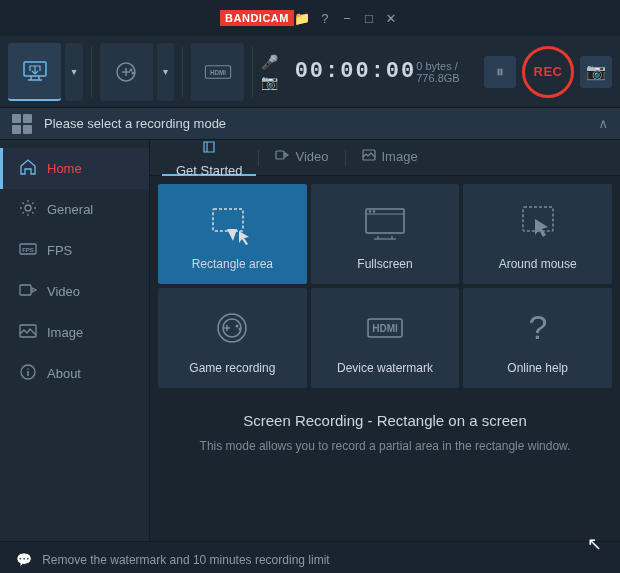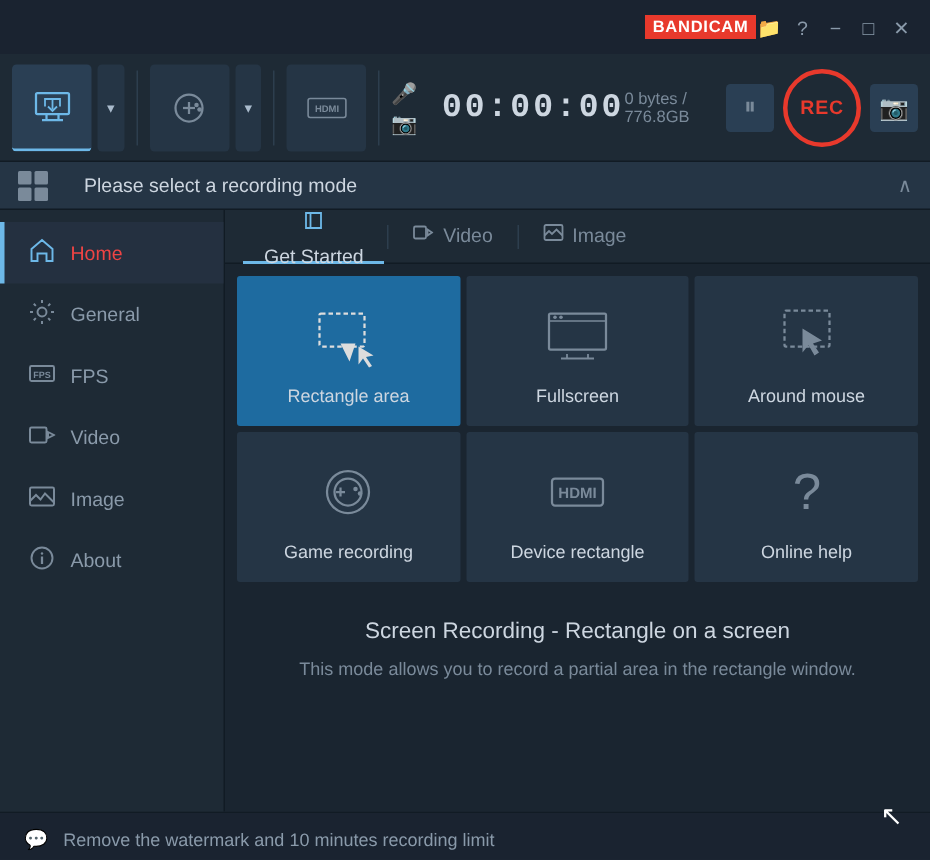--- a/index.html
+++ b/index.html
@@ -13,21 +13,21 @@
       font-size: 13px;
     }
 
     
     .title-bar {
       background: #1a2330;
       height: 32px;
       display: flex;
       align-items: center;
       padding: 18px 10px;
-      justify-content: flex-end;
+      justify-content: center;
     }
     .title-bar-left {
       display: flex;
       align-items: center;
       gap: 6px;
     }
     .bandicam-logo {
       background: #e8392c;
       color: #fff;
       font-weight: bold;
@@ -154,21 +154,21 @@
       font-size: 16px;
     }
 
     
     .mode-banner {
       background: #253545;
       height: 32px;
       display: flex;
       align-items: center;
       padding: 0 12px;
-      gap: 24px;
+      gap: 12px;
       border-bottom: 1px solid #111b24;
     }
     .mode-banner-text {
       color: #cdd6e0;
       font-size: 13px;
     }
     .mode-banner-chevron {
       margin-left: auto;
       color: #7a8a9a;
     }
@@ -554,21 +554,21 @@
           <circle cx="31" cy="24" r="1.5" fill="#7a8a9a"></circle>
         </svg>
         <span class="mode-card-label">Game recording</span>
       </div>
 
       <div class="mode-card">
         <svg viewBox="0 0 46 46" fill="none">
           <rect x="6" y="14" width="34" height="18" rx="2" stroke="#7a8a9a" stroke-width="1.5" fill="none"></rect>
           <text x="23" y="27" text-anchor="middle" fill="#7a8a9a" font-size="10" font-weight="bold" font-family="Arial">HDMI</text>
         </svg>
-        <span class="mode-card-label">Device rectangle</span>
+        <span class="mode-card-label">Device watermark</span>
       </div>
 
       <div class="mode-card">
         <svg viewBox="0 0 46 46" fill="none">
           <text x="23" y="34" text-anchor="middle" fill="#7a8a9a" font-size="34" font-family="Arial">?</text>
         </svg>
         <span class="mode-card-label">Online help</span>
       </div>
 
     </div>

